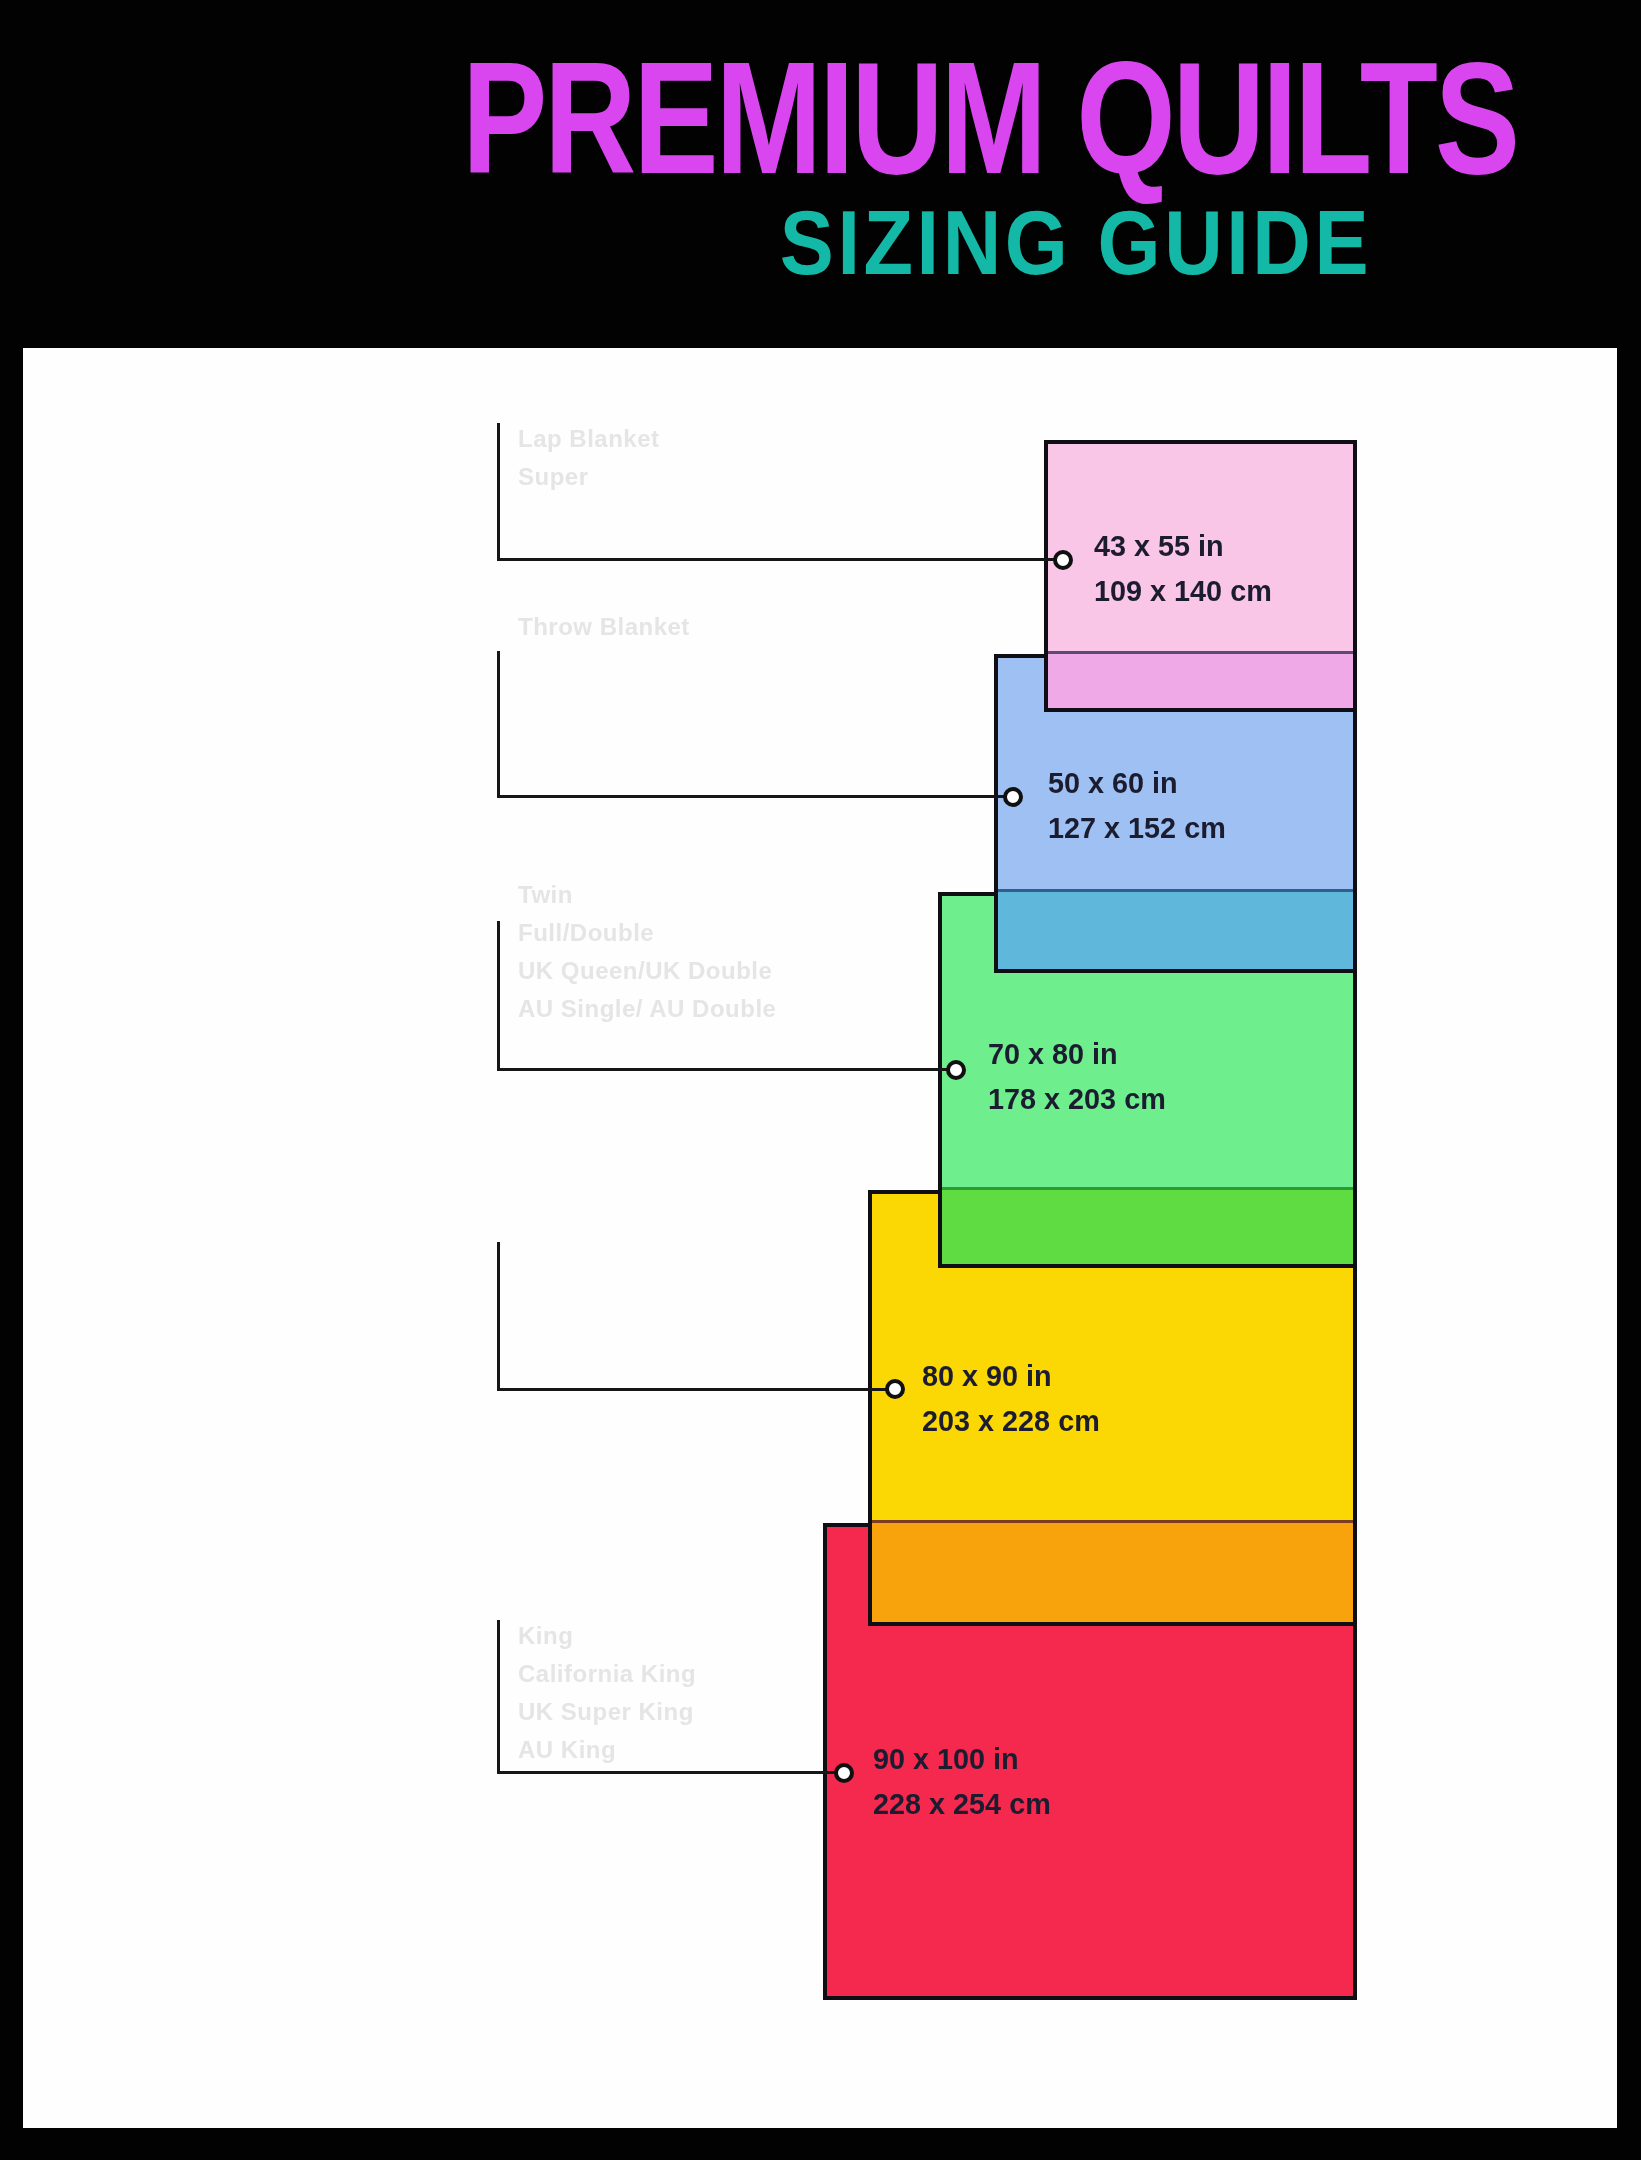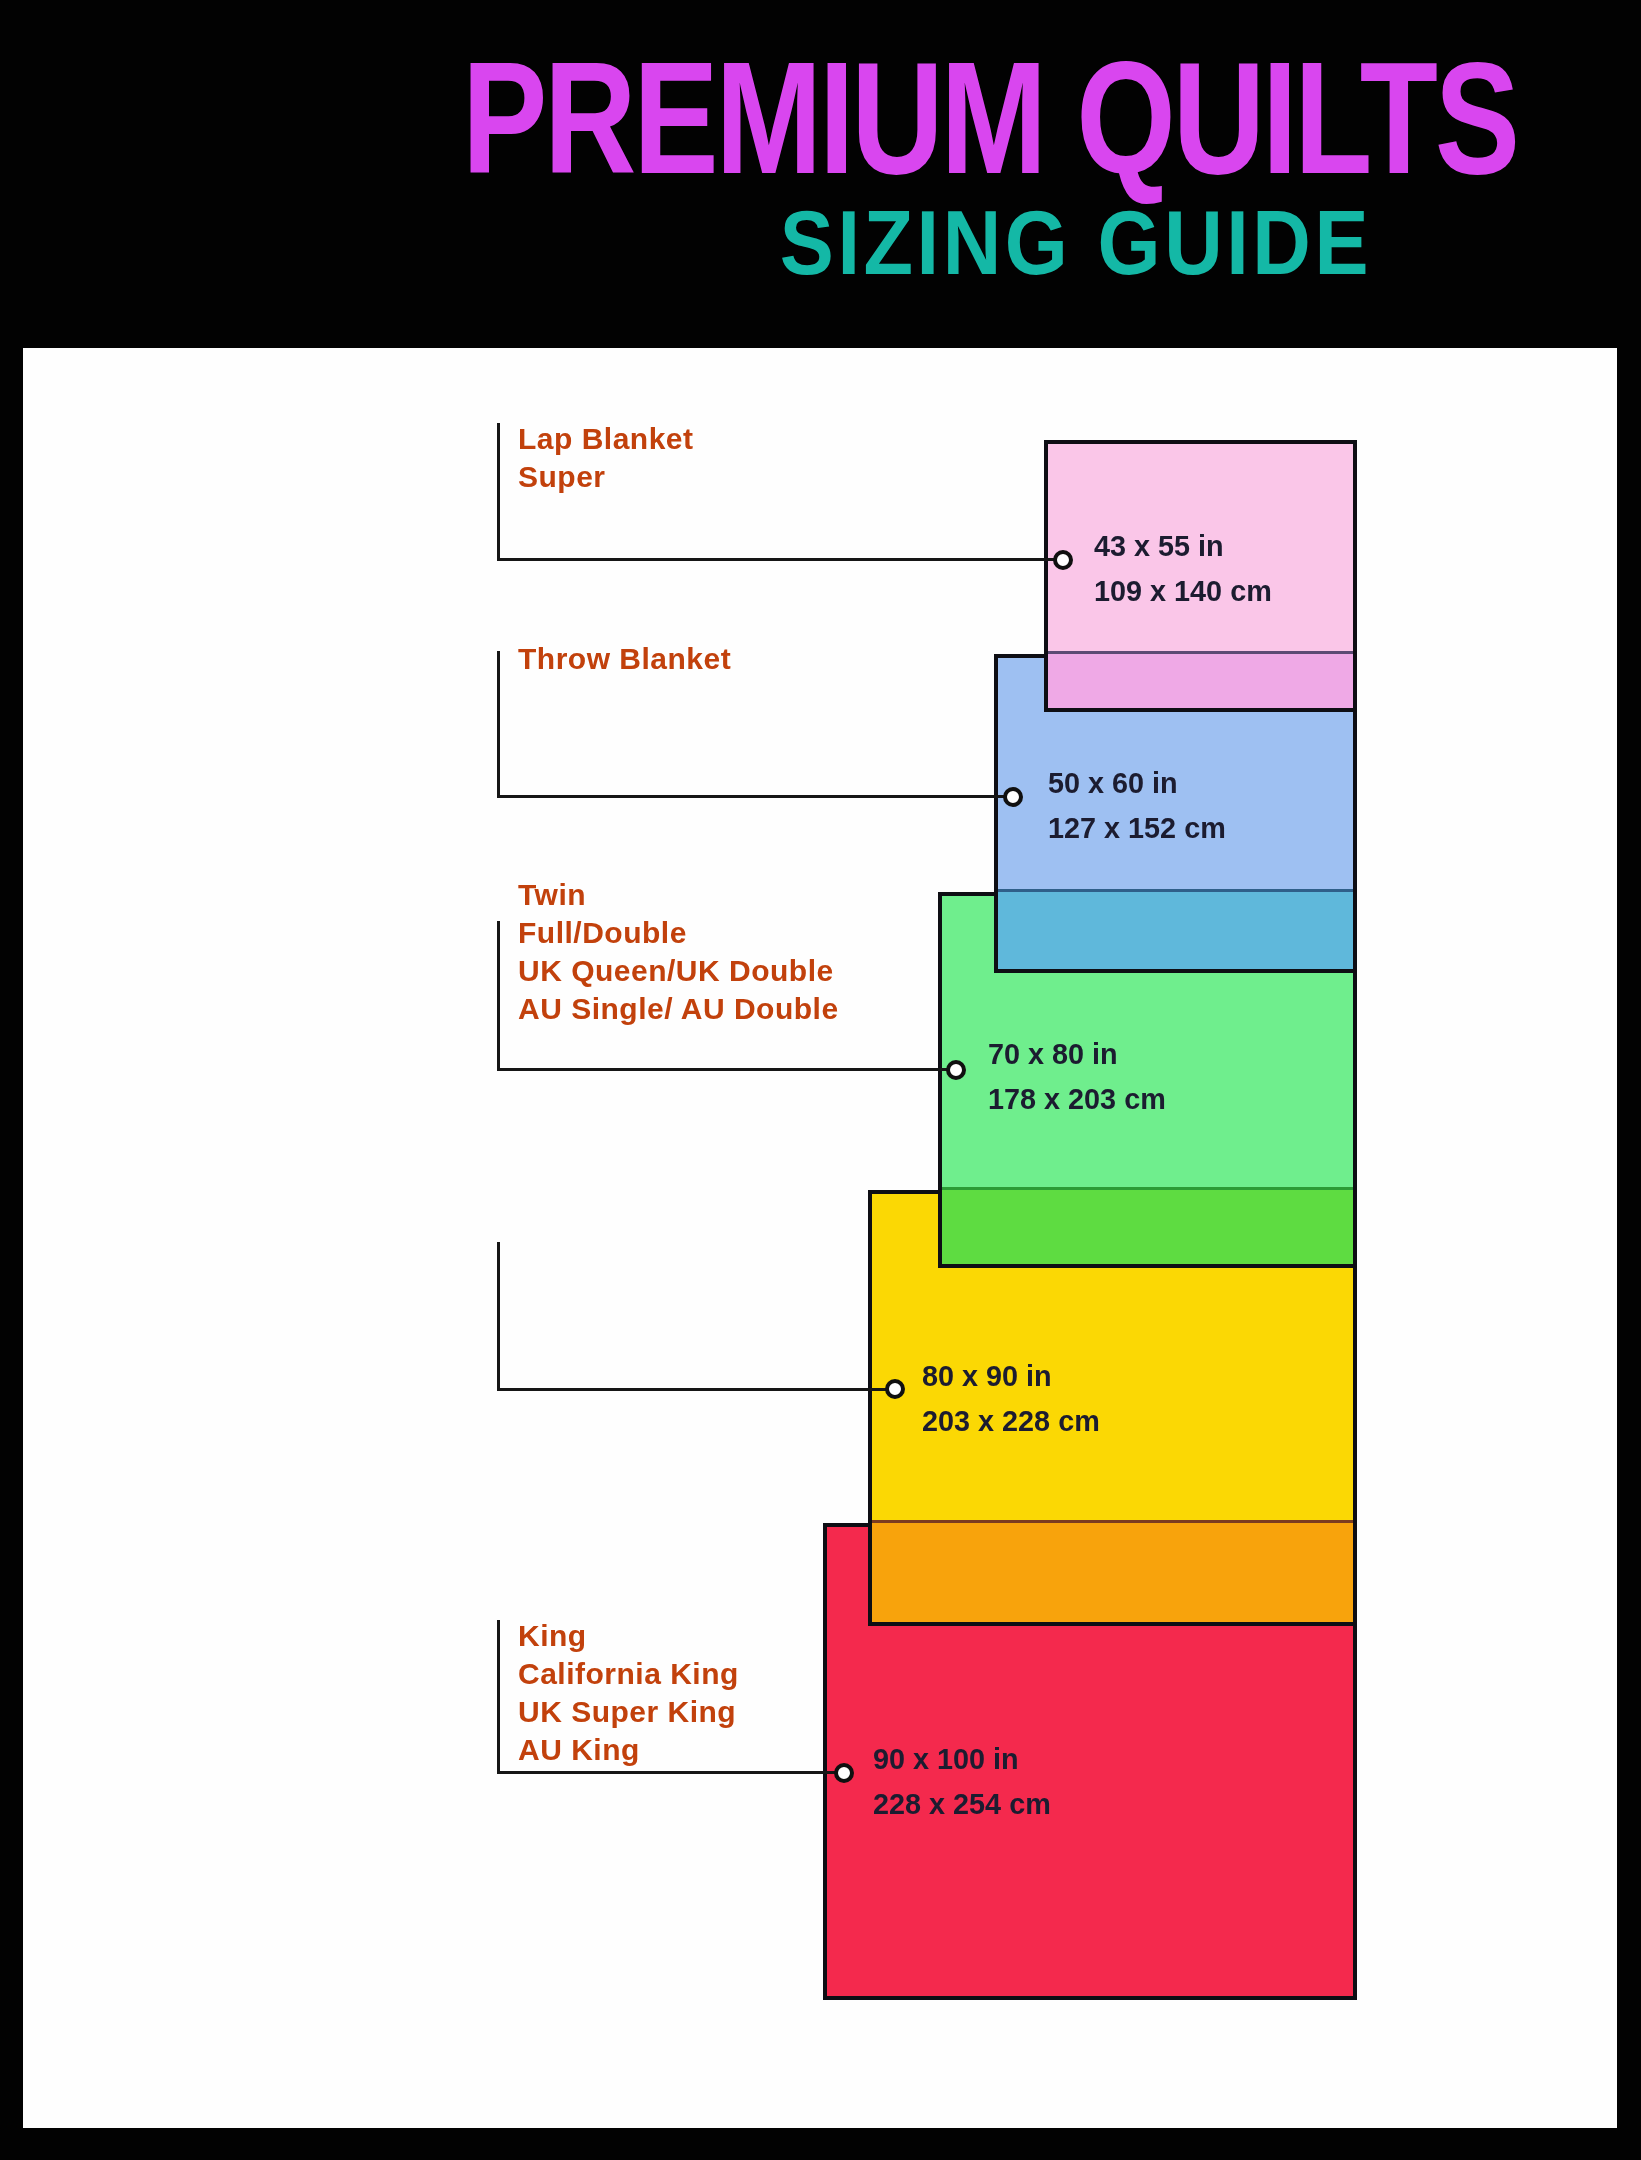--- a/index.html
+++ b/index.html
@@ -42,21 +42,21 @@
   .vtick{position:absolute;width:3px;background:#161616;}
   .hline{position:absolute;height:3px;background:#161616;}
   .dot{
     position:absolute;width:20px;height:20px;box-sizing:border-box;
     border:4px solid #101010;border-radius:50%;background:#ffffff;z-index:6;
   }
   .vtick,.hline{z-index:5;}
   
   .name-label{
     position:absolute;left:518px;z-index:4;
-    font-size:30px;line-height:38px;font-weight:bold;color:#c2410c;
+    font-size:24px;line-height:38px;font-weight:bold;color:#e5e5e5;
     letter-spacing:.5px;white-space:nowrap;
   }
   .size-label{
     position:absolute;z-index:6;
     font-size:30px;line-height:45px;font-weight:bold;color:#1c1c30;
     letter-spacing:0;white-space:nowrap;
     transform:scaleX(.96);transform-origin:left top;
   }
   .name-label div,.size-label div{white-space:nowrap;}
 </style>
@@ -95,21 +95,21 @@
     <div>Super</div>
   </div>
   <div class="vtick" style="left:497px;top:423px;height:138px"></div>
   <div class="hline" style="left:497px;top:558px;width:566px"></div>
   <div class="dot" style="left:1053px;top:550px"></div>
   <div class="size-label" style="left:1094px;top:523px">
     <div>43 x 55 in</div>
     <div>109 x 140 cm</div>
   </div>
 
-  <div class="name-label" style="top:640px">
+  <div class="name-label" style="top:608px">
     <div>Throw Blanket</div>
   </div>
   <div class="vtick" style="left:497px;top:651px;height:147px"></div>
   <div class="hline" style="left:497px;top:795px;width:516px"></div>
   <div class="dot" style="left:1003px;top:787px"></div>
   <div class="size-label" style="left:1048px;top:760px">
     <div>50 x 60 in</div>
     <div>127 x 152 cm</div>
   </div>
 

